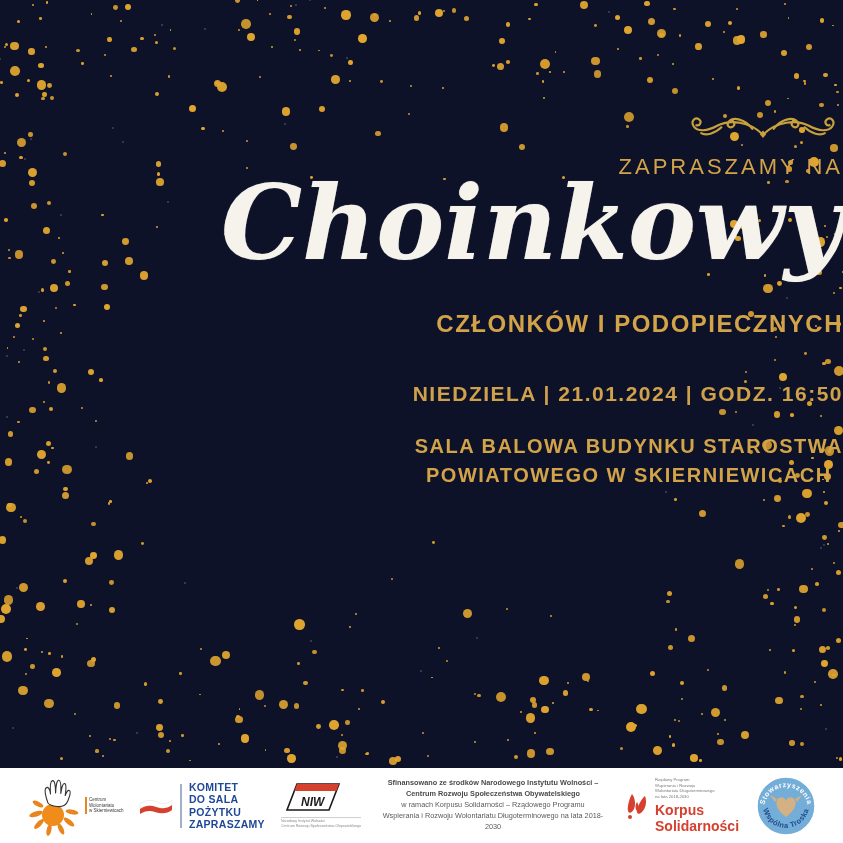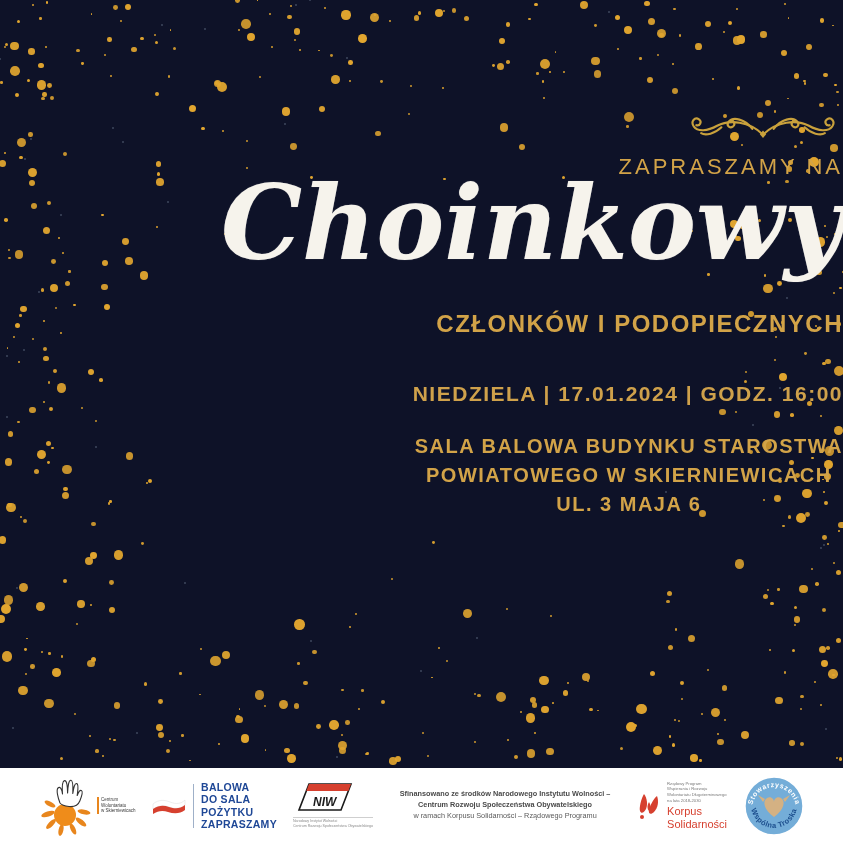--- a/index.html
+++ b/index.html
@@ -53,21 +53,21 @@
   .komitet{display:flex;align-items:center;gap:7px;}
   .komitet-divider{width:1.5px;height:44px;background:#9fb0c8;}
   .komitet-text{display:flex;flex-direction:column;text-align:left;color:#1e4796;font-weight:bold;font-size:10.5px;line-height:1.18;letter-spacing:.3px;}
   .niw{display:flex;flex-direction:column;align-items:flex-start;}
   .niw-caption{font-size:3.6px;color:#8a8a8a;line-height:1.4;text-align:left;margin-top:1px;border-top:1px solid #cfcfcf;padding-top:1px;}
   .funding{width:232px;text-align:center;color:#5a5a5a;font-size:7.3px;line-height:1.5;}
   .funding .b{font-weight:bold;color:#4a4a4a;}
   .korpus{display:flex;align-items:center;gap:4px;}
   .korpus-text{display:flex;flex-direction:column;text-align:left;}
   .korpus-program span{display:block;font-size:4.2px;color:#7a7a7a;line-height:1.35;}
-  .korpus-name{margin-top:2px;color:#d6402f;font-weight:normal;font-size:11px;line-height:1.15;}
+  .korpus-name{margin-top:2px;color:#d6402f;font-weight:bold;font-size:14px;line-height:1.15;}
 </style>
 </head>
 <body>
 
 <div class="poster">
 
   <div class="confetti-layer">
       <div class="dot" style="left: 656.594px; top: 28.8392px; height: 9.24471px; width: 9.24471px; background: rgb(226, 166, 47); opacity: 0.890403;"></div>
       <div class="dot" style="left: 723.547px; top: 718.564px; height: 2.5243px; width: 2.5243px; background: rgb(226, 166, 47); opacity: 0.92456;"></div>
       <div class="dot" style="left: 822.45px; top: 361.945px; height: 3.16234px; width: 3.16234px; background: rgb(226, 166, 47); opacity: 0.966288;"></div>
@@ -608,26 +608,25 @@
     <div class="kicker">ZAPRASZAMY NA</div>
 
     <div class="title">
       <div>Choinkowy</div>
     </div>
 
     <div class="subtitle">
       <div>CZŁONKÓW I PODOPIECZNYCH</div>
     </div>
 
-    <div class="dateline">NIEDZIELA | 17.01.2024 | GODZ. 16:00</div>
+    <div class="dateline">NIEDZIELA | 21.01.2024 | GODZ. 16:50</div>
 
     <div class="venue">
       <div>SALA BALOWA BUDYNKU STAROSTWA</div>
       <div>POWIATOWEGO W SKIERNIEWICACH</div>
-      <div>UL. 3 MAJA 6</div>
     </div>
   </div>
 
   <div class="footer">
 
     <div class="logo-block">
       <svg width="58" height="60" viewBox="0 0 58 60">
 
         <g fill="#e8861d">
           <ellipse cx="10" cy="38" rx="7" ry="2.6" transform="rotate(-18 10 38)"></ellipse>
@@ -656,21 +655,21 @@
       </div>
     </div>
 
     <div class="komitet">
       <svg width="34" height="22" viewBox="0 0 34 22">
         <path d="M1 9 C7 4 13 5 18 7 C24 9.4 29 9 33 5 L33 10 C28 14 23 14 17 12 C12 10.3 7 10 1 14 Z" fill="#ffffff" stroke="#d5d5d5" stroke-width="0.4"></path>
         <path d="M1 14 C7 10 12 10.3 17 12 C23 14 28 14 33 10 L33 15 C28 19 22 19 16 17 C11 15.3 6 15.6 1 19 Z" fill="#d6402f"></path>
       </svg>
       <div class="komitet-divider"></div>
       <div class="komitet-text">
-        <span>BALOWA</span>
+        <span>KOMITET</span>
         <span>DO SALA</span>
         <span>POŻYTKU</span>
         <span>ZAPRASZAMY</span>
       </div>
     </div>
 
     <div class="niw">
       <svg width="62" height="34" viewBox="0 0 62 34">
         <polygon points="16,2 58,2 48,28 6,28" fill="#ffffff" stroke="#1a1a1a" stroke-width="1.6"></polygon>
         <polygon points="16,2 58,2 55.4,9 13.4,9" fill="#d6402f"></polygon>
@@ -679,20 +678,21 @@
       <div class="niw-caption">
         <div>Narodowy Instytut Wolności</div>
         <div>Centrum Rozwoju Społeczeństwa Obywatelskiego</div>
       </div>
     </div>
 
     <div class="funding">
       <div class="b">Sfinansowano ze środków Narodowego Instytutu Wolności –</div>
       <div class="b">Centrum Rozwoju Społeczeństwa Obywatelskiego</div>
       <div>w ramach Korpusu Solidarności – Rządowego Programu</div>
+      <div>Wspierania i Rozwoju Wolontariatu Długoterminowego na lata 2018-2030</div>
     </div>
 
     <div class="korpus">
       <svg width="26" height="36" viewBox="0 0 26 36">
         <g fill="#d6402f">
           <path d="M7 6 C10 10 11 16 9 21 C7 25 4 26 3 23 C2 20 4 11 7 6 Z"></path>
           <path d="M20 8 C22 13 21 20 17 24 C14 27 11 26 12 22 C13 18 16 11 20 8 Z"></path>
           <path d="M12 14 C14 17 14 21 12 23 C10 21 10 17 12 14 Z"></path>
           <circle cx="5" cy="29" r="2"></circle>
         </g>

